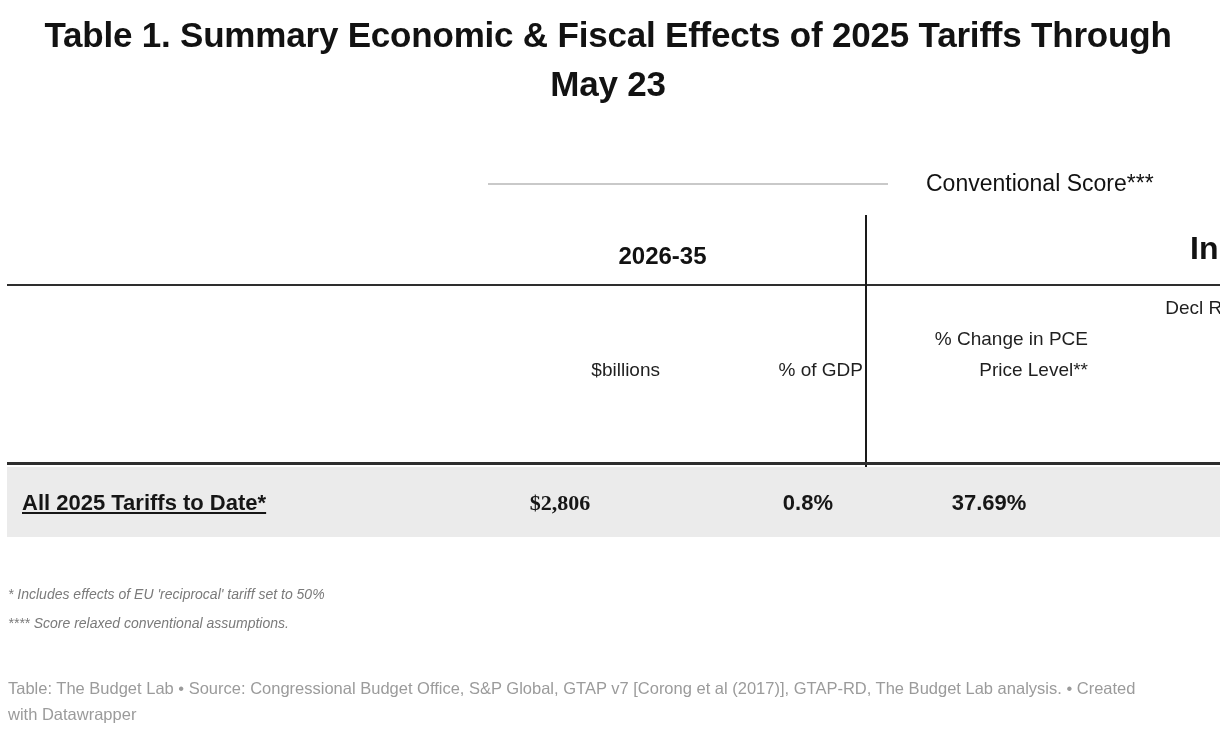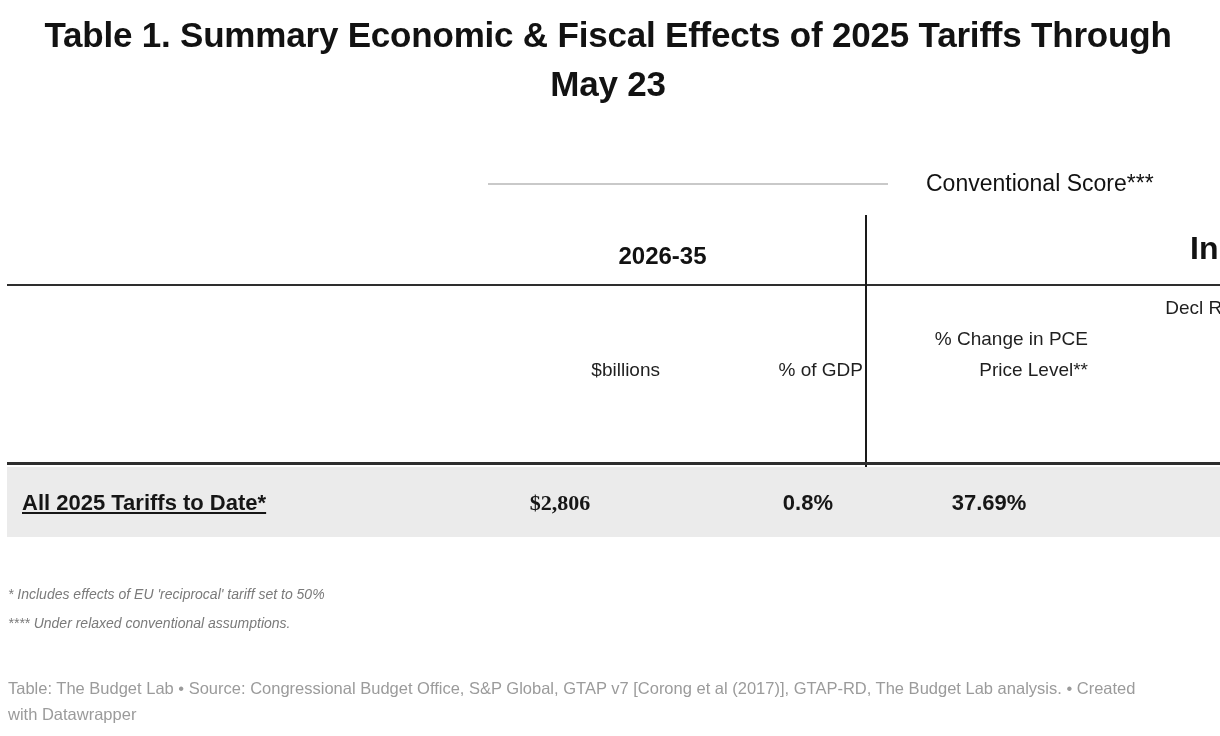--- a/index.html
+++ b/index.html
@@ -225,16 +225,16 @@
     <div class="cell v1">$2,806</div>
     <div class="cell v2">0.8%</div>
     <div class="cell v3">37.69%</div>
     <div class="cell v4"></div>
   </div>
 
 </div>
 
 <div class="notes">
   <div>* Includes effects of EU 'reciprocal' tariff set to 50%</div>
-  <div>**** Under relaxed conventional assumptions.</div>
+  <div>**** Score relaxed conventional assumptions.</div>
 </div>
 
 <div class="credit">Table: The Budget Lab • Source: Congressional Budget Office, S&amp;P Global, GTAP v7 [Corong et al (2017)], GTAP-RD, The Budget Lab analysis. • Created with Datawrapper</div>
 
 </body></html>

